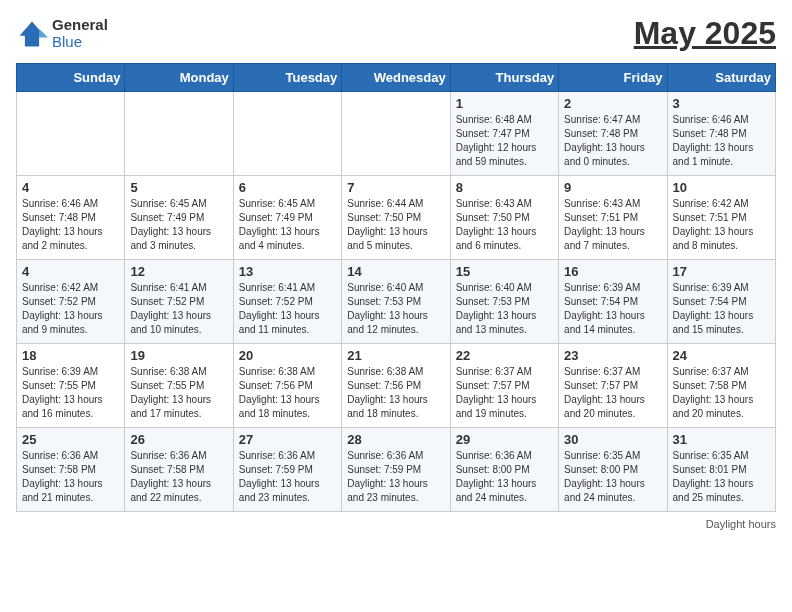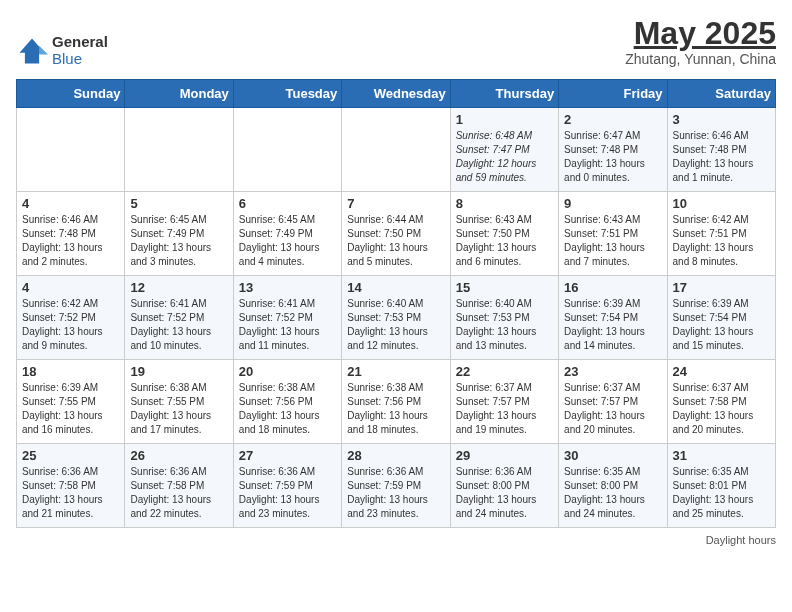--- a/index.html
+++ b/index.html
@@ -6,21 +6,21 @@
     body {
       font-family: Arial, sans-serif;
       background: #fff;
       width: 792px;
       min-height: 612px;
       padding: 16px;
     }
     .header {
       display: flex;
       justify-content: space-between;
-      align-items: flex-end;
+      align-items: center;
       margin-bottom: 12px;
     }
     .logo {
       display: flex;
       align-items: center;
       gap: 4px;
     }
     .logo-text {
       display: flex;
       flex-direction: column;
@@ -111,21 +111,20 @@
       <polygon points="18,4 32,20 26,20 26,32 10,32 10,20 4,20" fill="#2a6db5"></polygon>
       <polygon points="26,12 36,22 26,22" fill="#5ba3d9"></polygon>
     </svg>
     <div class="logo-text">
       <span class="logo-general">General</span>
       <span class="logo-blue">Blue</span>
     </div>
   </div>
   <div class="title-block">
     <div class="title-month">May 2025</div>
-    <div class="title-location">Zhutang, Yunnan, China</div>
   </div>
 </div>
 
 <table>
   <thead>
     <tr>
     <th>Sunday</th>
         <th>Monday</th>
         <th>Tuesday</th>
         <th>Wednesday</th>
@@ -135,21 +134,21 @@
       </tr>
   </thead>
   <tbody id="calendar-body">
   <tr>
         <td class="empty-cell"></td>
         <td class="empty-cell"></td>
         <td class="empty-cell"></td>
         <td class="empty-cell"></td>
         <td>
           <span class="day-num">1</span>
-          <div class="day-info" style="white-space: pre-line; font-style: italic;">Sunrise: 6:48 AM
+          <div class="day-info" style="white-space: pre-line;">Sunrise: 6:48 AM
 Sunset: 7:47 PM
 Daylight: 12 hours and 59 minutes.</div>
         </td>
         <td>
           <span class="day-num">2</span>
           <div class="day-info" style="white-space: pre-line;">Sunrise: 6:47 AM
 Sunset: 7:48 PM
 Daylight: 13 hours and 0 minutes.</div>
         </td>
         <td>

